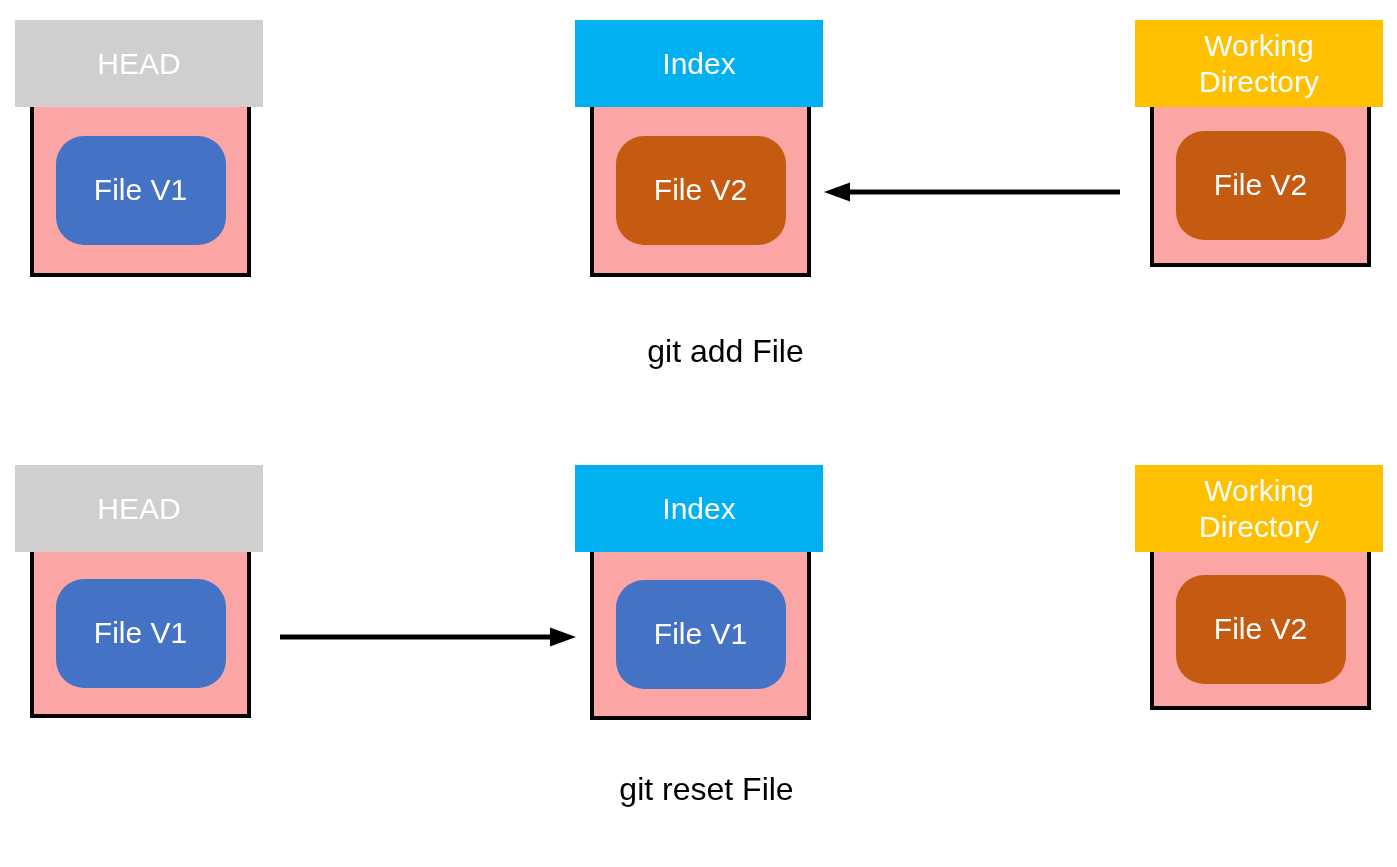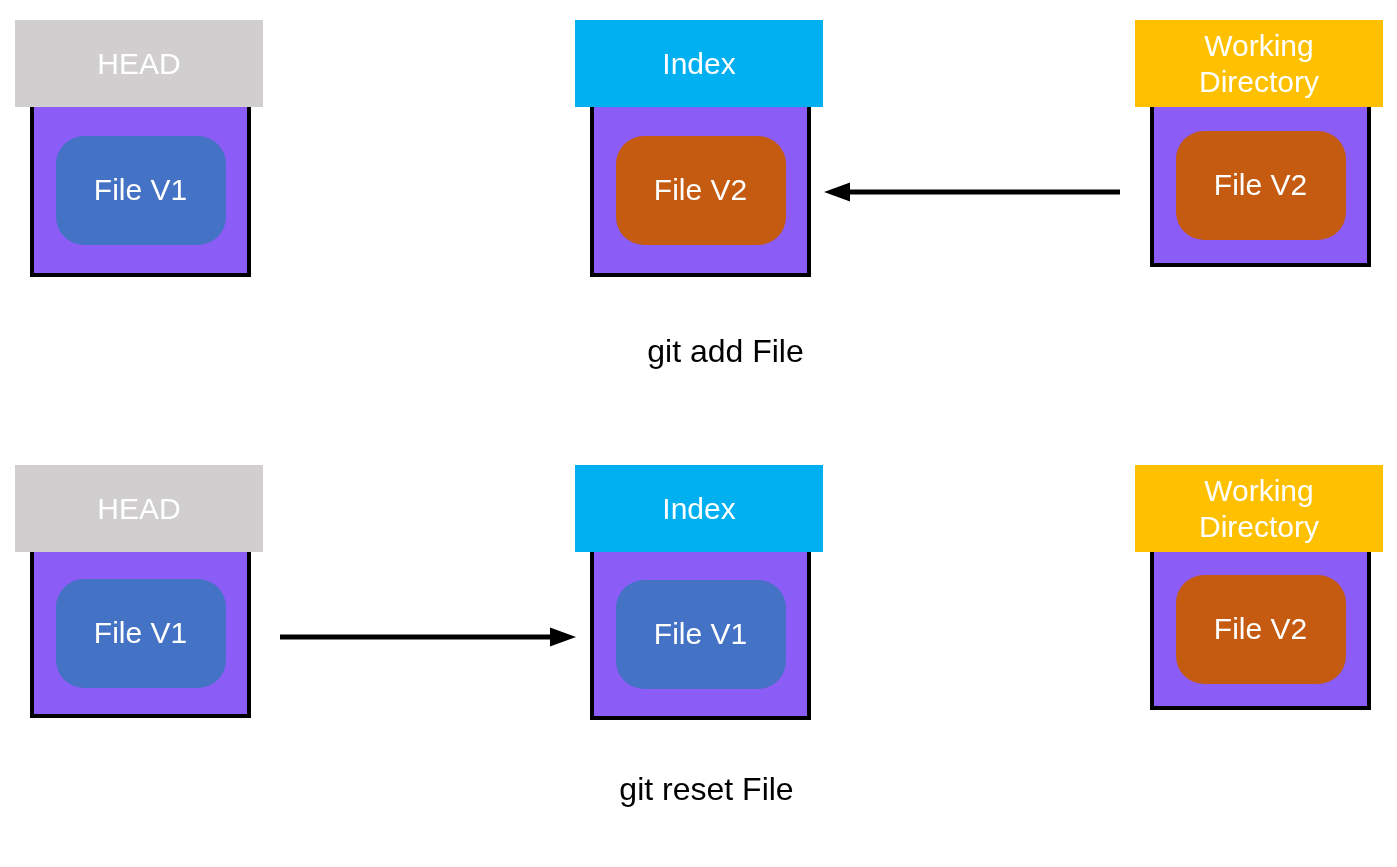--- a/index.html
+++ b/index.html
@@ -28,21 +28,21 @@
     box-sizing: border-box;
     z-index: 2;
   }
 
   .panel-box {
     position: absolute;
     width: 221px;
     border: 4px solid #000000;
     border-top: none;
     box-sizing: border-box;
-    background: #8b5cf6;
+    background: #fca5a5;
     display: flex;
     align-items: center;
     justify-content: center;
     z-index: 1;
   }
 
   .file-pill {
     width: 170px;
     height: 109px;
     border-radius: 28px;

